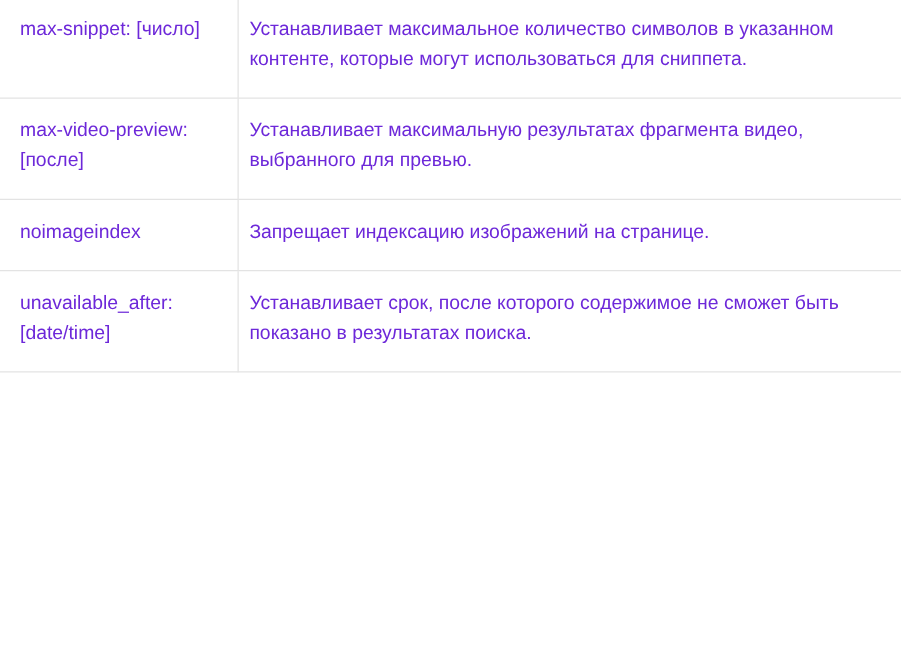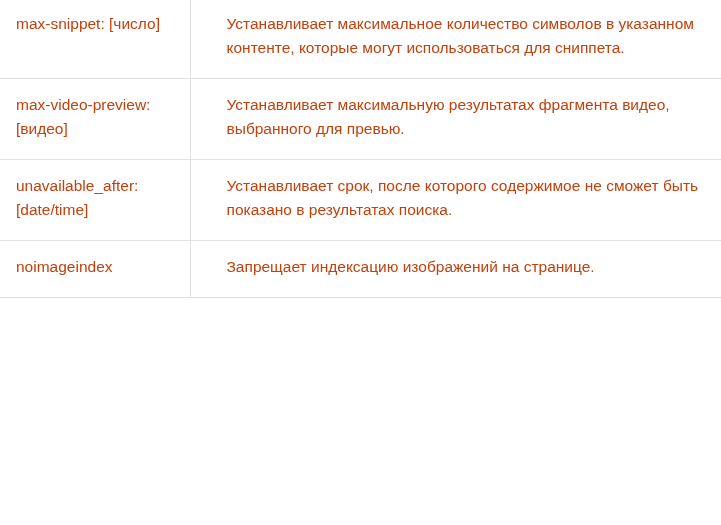--- a/index.html
+++ b/index.html
@@ -20,53 +20,53 @@
     table-layout: fixed;
   }
   .directives-table col.col-directive { width: 190px; }
   .directives-table col.col-description { width: 531px; }
 
   .directives-table td {
     vertical-align: top;
     border-bottom: 1px solid #e3e3e3;
     font-size: 15.5px;
     line-height: 1.55;
-    color: #c2410c;
+    color: #6d28d9;
   }
   .directives-table td.cell-directive {
     padding: 14px 16px 18px 16px;
     border-right: 1px solid #e3e3e3;
   }
   .directives-table td.cell-description {
-    padding: 14px 20px 18px 36px;
+    padding: 14px 20px 18px 9px;
   }
   
   .directives-table tr:first-child td {
     padding-top: 12px;
   }
 </style>
 </head>
 <body>
 
 <table class="directives-table">
   <colgroup>
     <col class="col-directive">
     <col class="col-description">
   </colgroup>
   <tbody>
     <tr>
       <td class="cell-directive">max-snippet: [число]</td>
       <td class="cell-description">Устанавливает максимальное количество символов в указанном контенте, которые могут использоваться для сниппета.</td>
     </tr>
     <tr>
-      <td class="cell-directive">max-video-preview: [видео]</td>
+      <td class="cell-directive">max-video-preview: [после]</td>
       <td class="cell-description">Устанавливает максимальную результатах фрагмента видео, выбранного для превью.</td>
+    </tr>
+    <tr>
+      <td class="cell-directive">noimageindex</td>
+      <td class="cell-description">Запрещает индексацию изображений на странице.</td>
     </tr>
     <tr>
       <td class="cell-directive">unavailable_after: [date/time]</td>
       <td class="cell-description">Устанавливает срок, после которого содержимое не сможет быть показано в результатах поиска.</td>
     </tr>
-    <tr>
-      <td class="cell-directive">noimageindex</td>
-      <td class="cell-description">Запрещает индексацию изображений на странице.</td>
-    </tr>
   </tbody>
 </table>
 
 </body></html>

